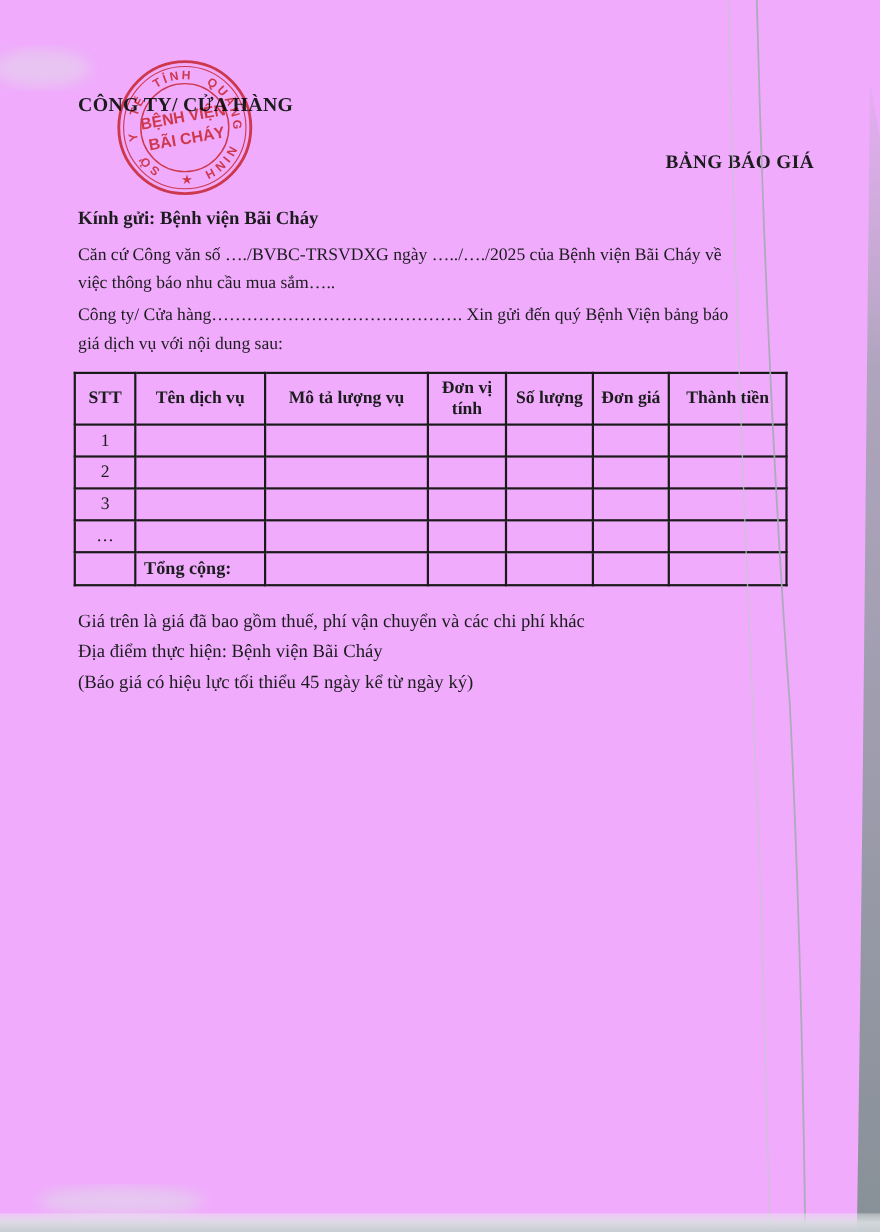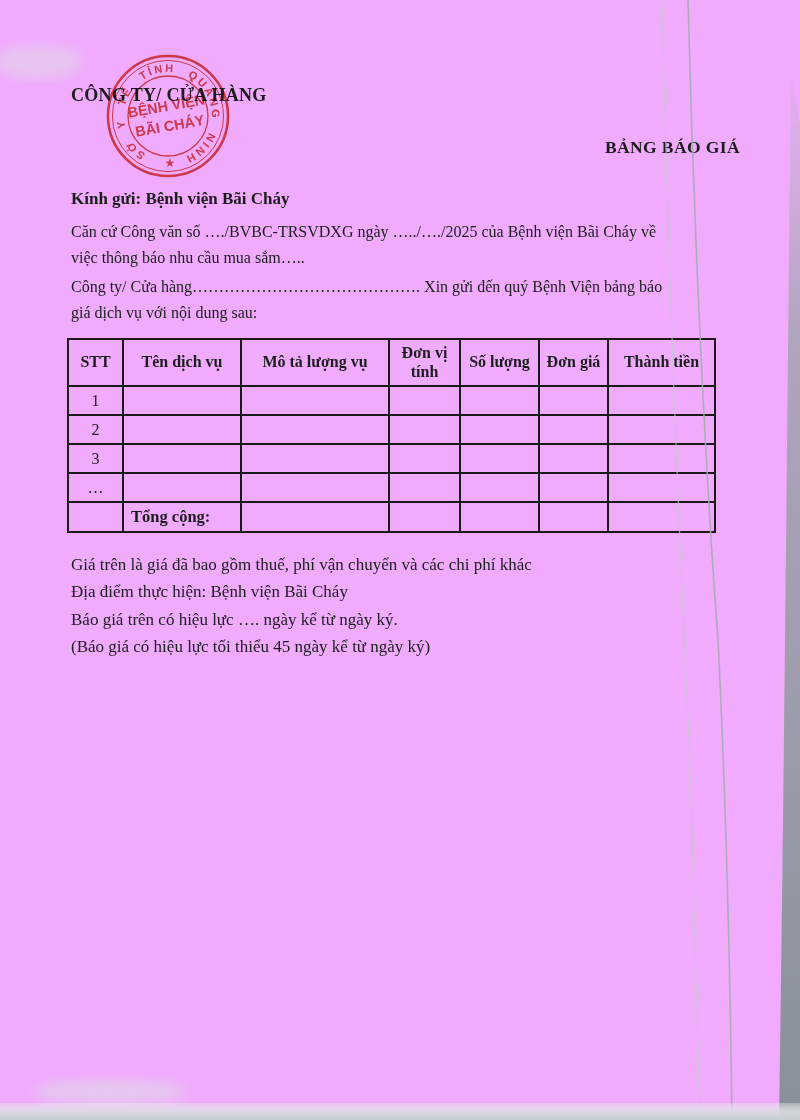--- a/index.html
+++ b/index.html
@@ -182,21 +182,20 @@
       <td></td>
       <td></td>
       <td></td>
     </tr>
   </tbody>
     </table>
 
   <div class="notes">
     <div>Giá trên là giá đã bao gồm thuế, phí vận chuyển và các chi phí khác</div>
     <div>Địa điểm thực hiện: Bệnh viện Bãi Cháy</div>
-    <div>Báo giá trên có hiệu lực …. ngày kể từ ngày ký.</div>
     <div class="italic">(Báo giá có hiệu lực tối thiểu 45 ngày kể từ ngày ký)</div>
   </div>
 
   <svg class="artifacts" viewBox="0 0 800 1120" aria-hidden="true">
     <defs>
       <linearGradient id="edgeGrad" x1="0" y1="0" x2="0" y2="1">
         <stop offset="0" stop-color="#aab2b7" stop-opacity="0.15"></stop>
         <stop offset="0.25" stop-color="#99a2a8" stop-opacity="0.75"></stop>
         <stop offset="1" stop-color="#879097" stop-opacity="1"></stop>
       </linearGradient>

